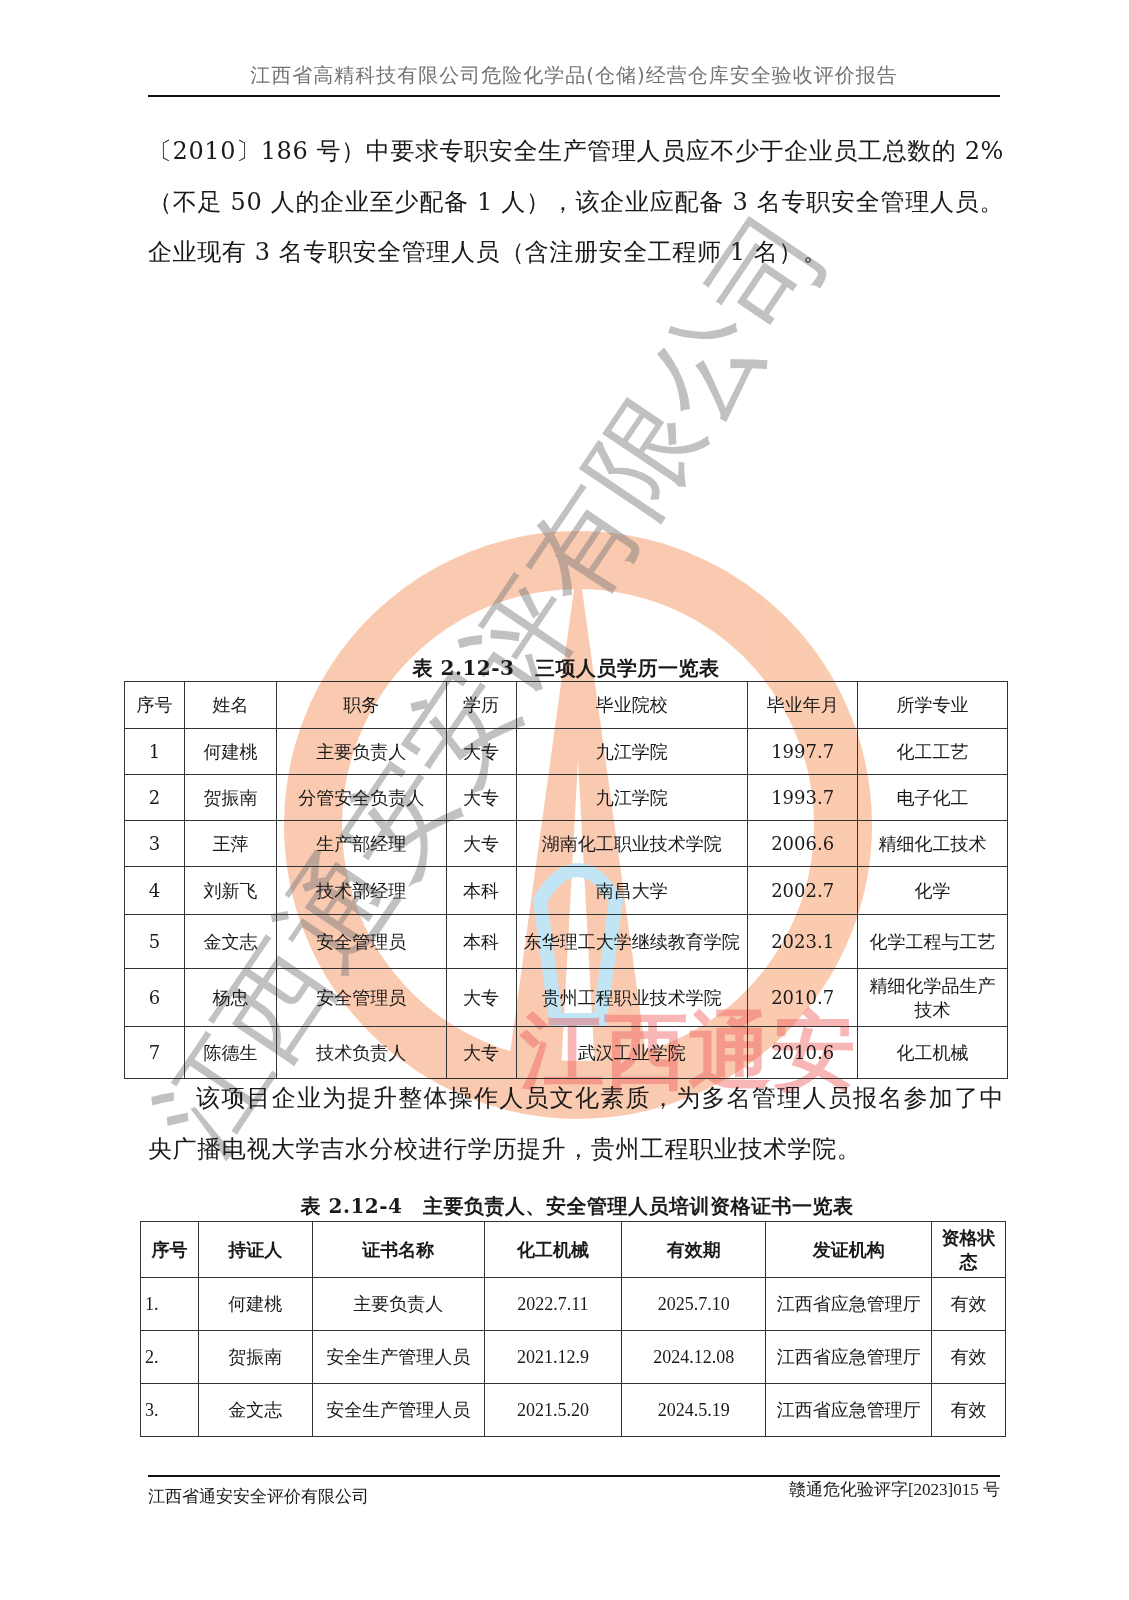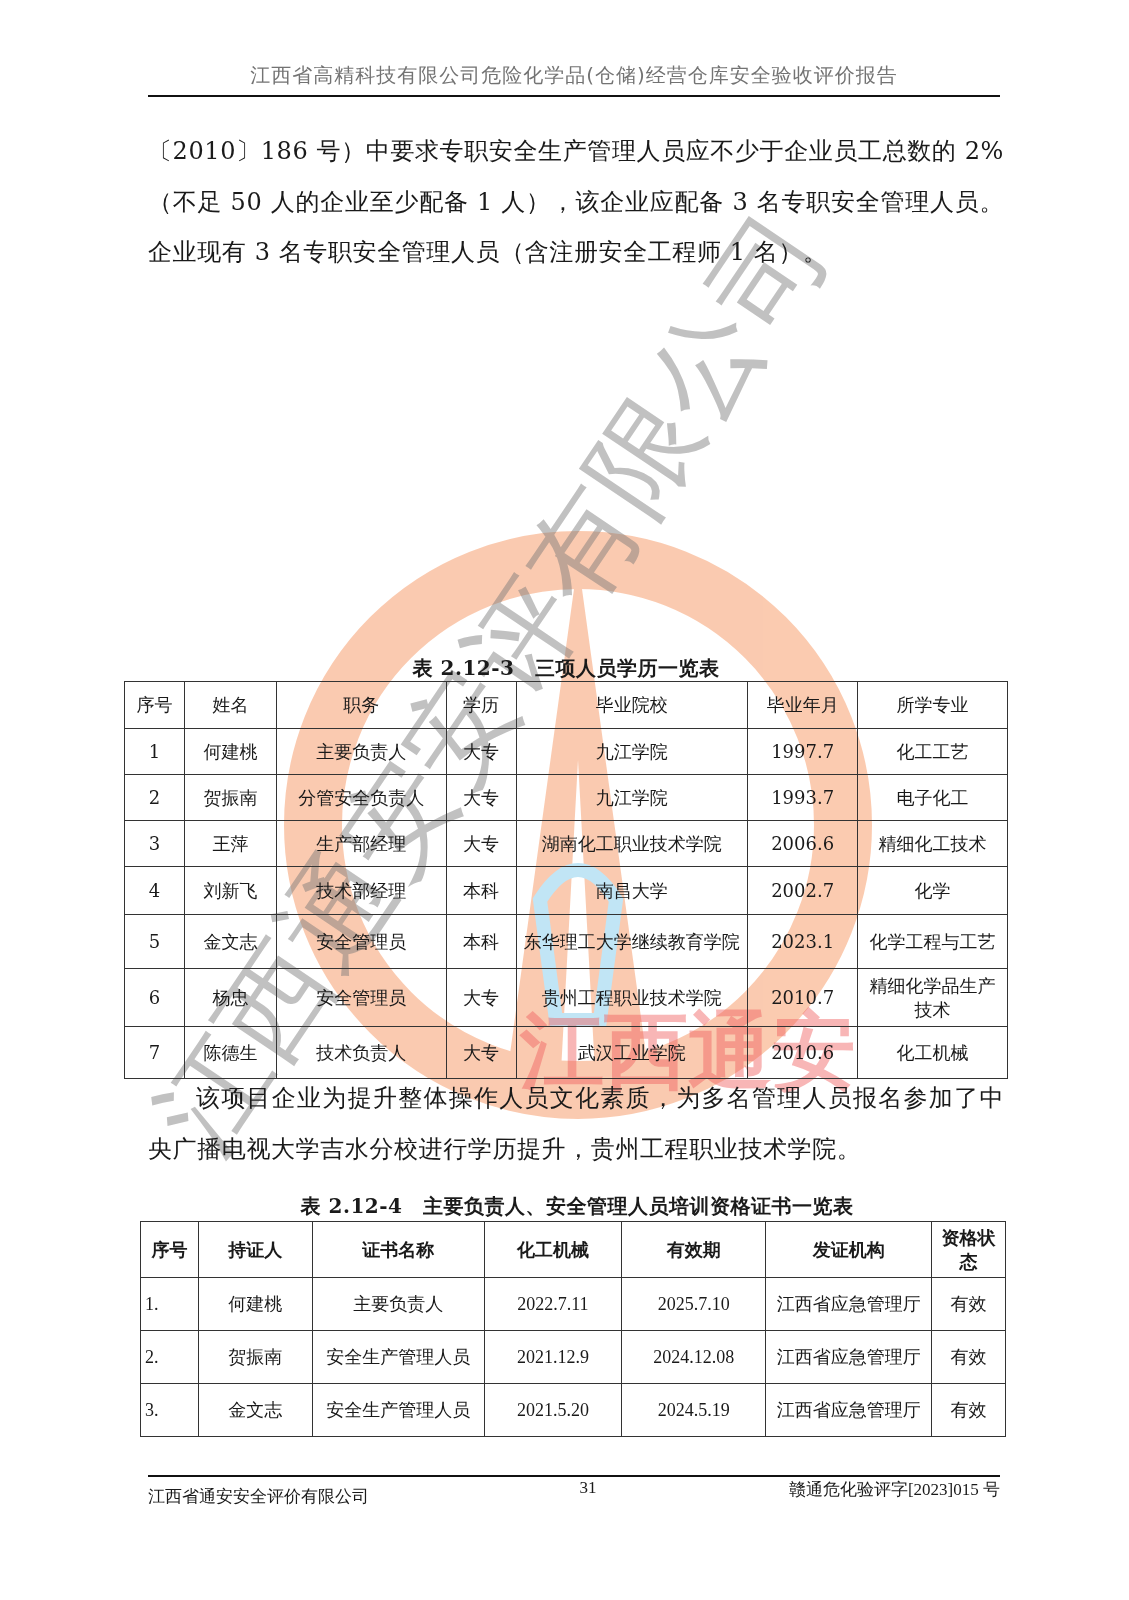--- a/index.html
+++ b/index.html
@@ -211,15 +211,14 @@
       <td>2024.5.19</td>
       <td>江西省应急管理厅</td>
       <td>有效</td>
     </tr>
   </tbody>
 </table>
 
 <div class="footer-rule"></div>
 <div class="footer">
   <span class="left">江西省通安安全评价有限公司</span>
-  <span class="center">31</span>
   <span class="right">赣通危化验评字[2023]015 号</span>
 </div>
 
 </body></html>

